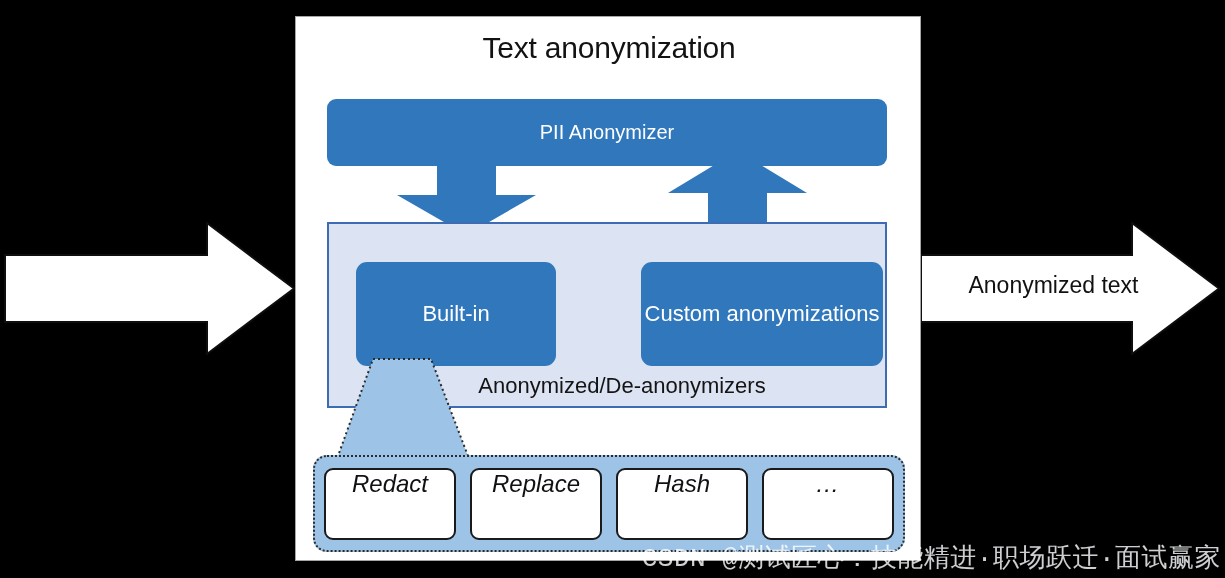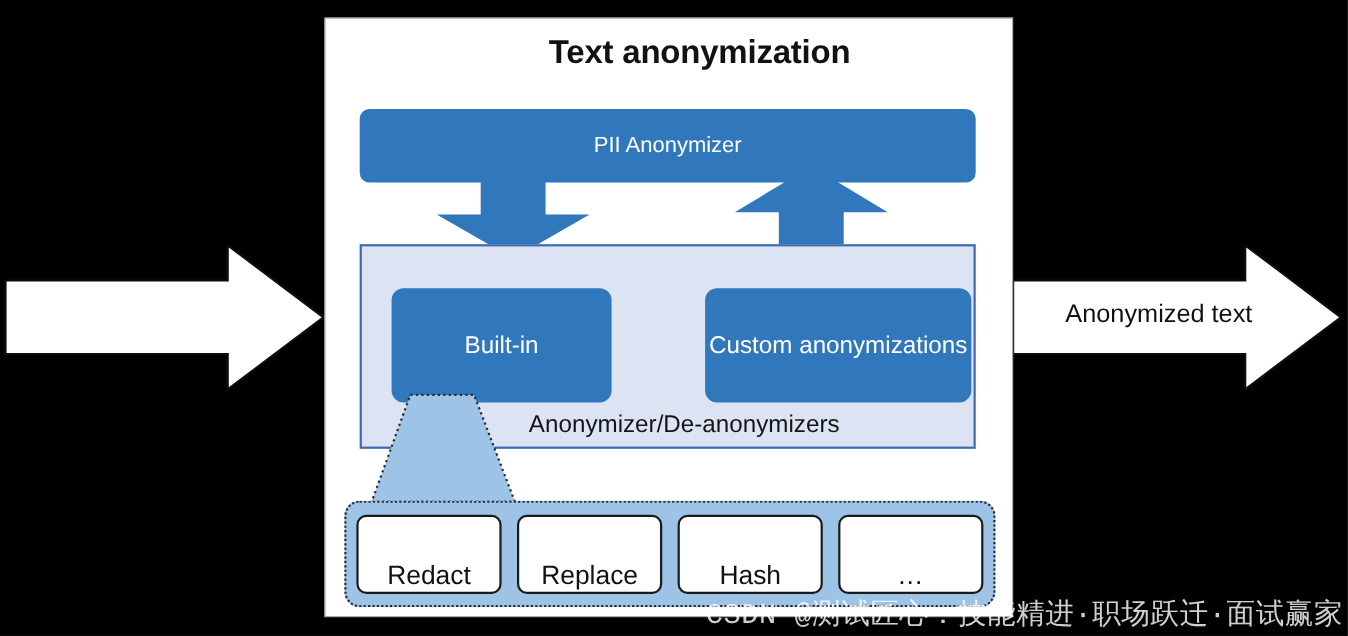--- a/index.html
+++ b/index.html
@@ -28,25 +28,24 @@
   }
 
   
   #diagram-title {
     position: absolute;
     left: 0;
     top: 14px;
     width: 626px;
     text-align: center;
     font-size: 30px;
-    font-weight: bold;
+    font-weight: normal;
     color: #121212;
     letter-spacing: -0.2px;
     white-space: nowrap;
-    padding-left: 27px;
   }
 
   
   #pii-anonymizer-box {
     position: absolute;
     left: 31px;
     top: 82px;
     width: 560px;
     height: 67px;
     background: #3077BC;
@@ -147,24 +146,25 @@
     z-index: 3;
   }
   .method-box {
     width: 132px;
     height: 72px;
     background: #FFFFFF;
     border: 2px solid #1A1A1A;
     border-radius: 9px;
     box-sizing: border-box;
     display: flex;
-    align-items: flex-end;
+    align-items: flex-start;
     justify-content: center;
     font-size: 24px;
     color: #111111;
+    font-style: italic;
   }
   .method-box.ellipsis-box { font-size: 24px; letter-spacing: 1px; }
 
   
   .side-arrow-wrap {
     position: absolute;
     top: 222px;
     width: 300px;
     height: 133px;
   }
@@ -239,21 +239,21 @@
     </g>
   </svg>
 
   <div id="anonymizers-panel">
     <div class="round-blue-box" id="builtin-box">
       <span>Built-in</span>
     </div>
     <div class="round-blue-box" id="custom-box">
       <span>Custom anonymizations</span>
     </div>
-    <div class="panel-caption">Anonymizer/De-anonymizers</div>
+    <div class="panel-caption">Anonymized/De-anonymizers</div>
   </div>
 
   <svg id="callout-tail" viewBox="0 0 626 115">
     <polygon points="77,2 135,2 172,99 42,99" fill="#9DC3E6" stroke="#2B2B2B" stroke-width="2" stroke-dasharray="2,3"></polygon>
   </svg>
 
   <div id="methods-callout">
     <div class="method-box">
       <span>Redact</span>
     </div>

